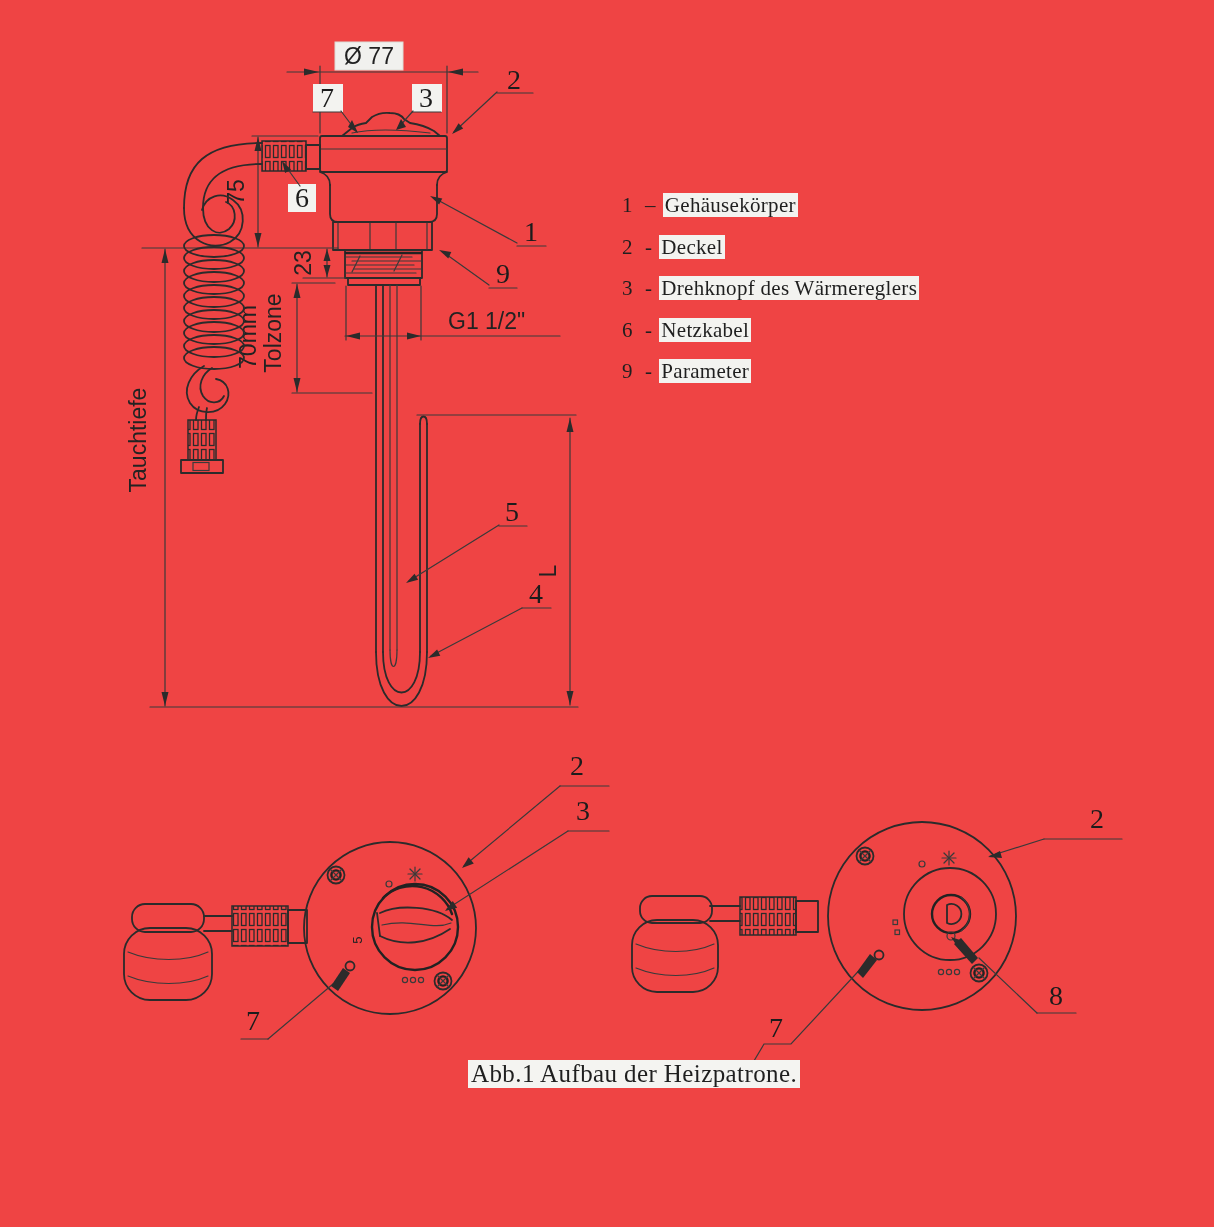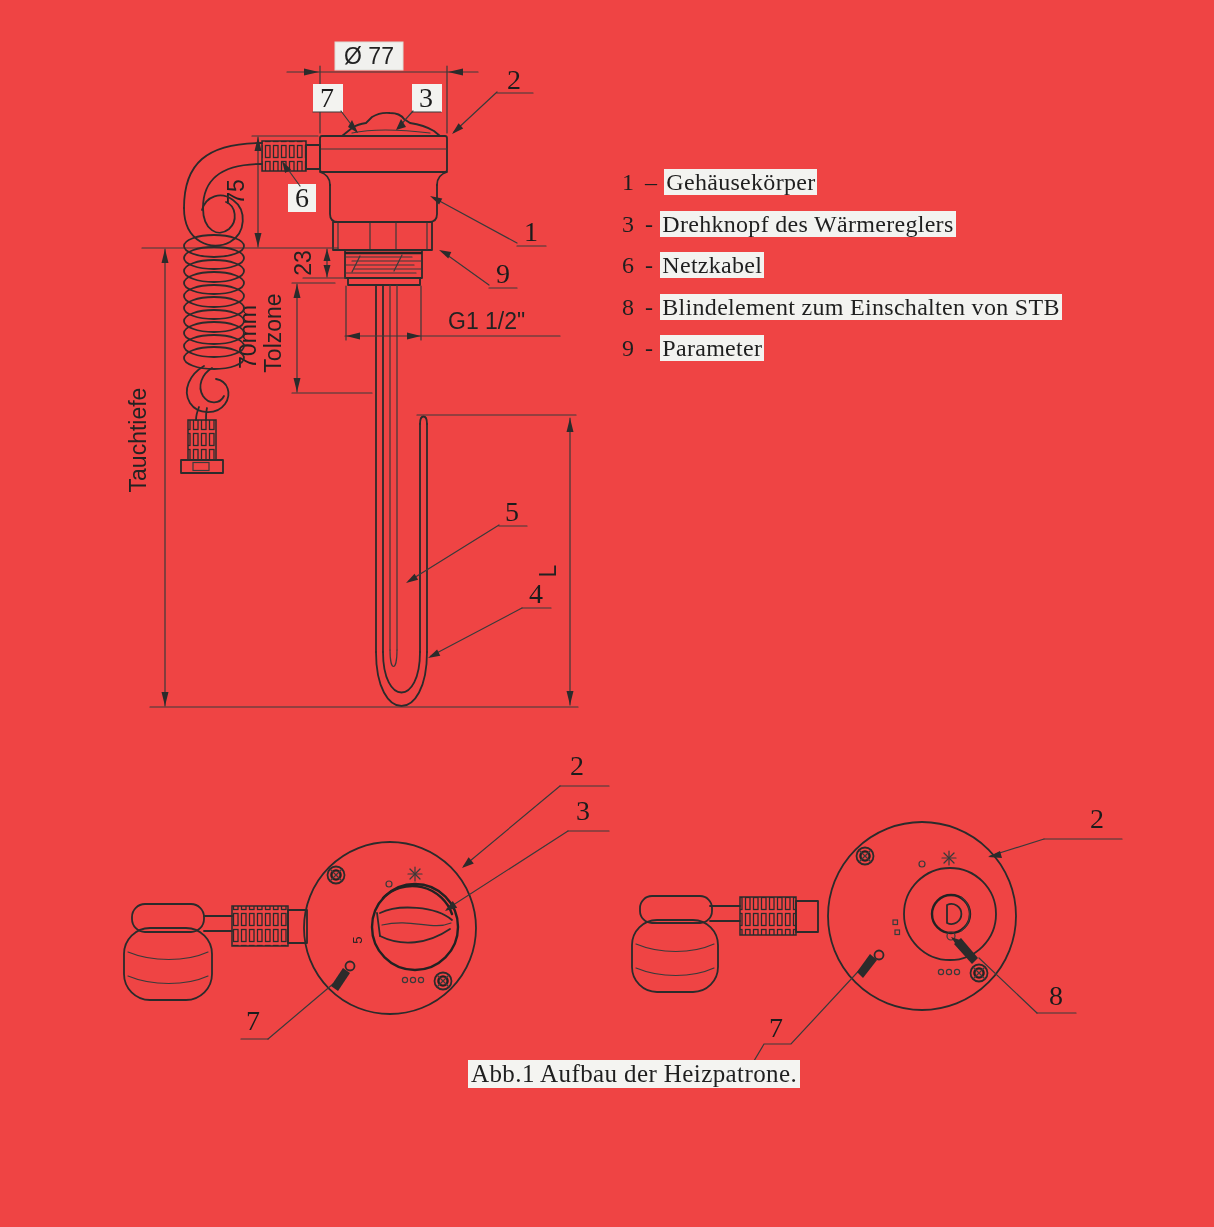--- a/index.html
+++ b/index.html
@@ -8,21 +8,21 @@
   svg{position:absolute;left:0;top:0;}
   .ink{stroke:#2b2b2b;fill:none;stroke-width:1.8;stroke-linecap:round;stroke-linejoin:round;}
   .thin{stroke:#3a3a3a;fill:none;stroke-width:1.2;stroke-linecap:round;}
   .thick{stroke:#222;fill:none;stroke-width:2.4;stroke-linecap:round;}
   .fillink{fill:#2b2b2b;stroke:none;}
   .dimtxt{font-family:"Liberation Sans",sans-serif;font-size:23px;fill:#222;}
   .cotxt{font-family:"Liberation Serif",serif;font-size:28px;fill:#1c1c1c;}
   .tinytxt{font-family:"Liberation Sans",sans-serif;font-size:13px;fill:#222;}
   .hlbox{fill:#f1f1ee;stroke:#dcdcd6;stroke-width:1;}
   .hlsoft{fill:#f3f3f0;stroke:none;}
-  #legend{position:absolute;left:622px;top:169px;font-size:24px;letter-spacing:0.3px;}
+  #legend{position:absolute;left:622px;top:193px;font-size:21px;letter-spacing:0.3px;}
   #legend .row{height:41.5px;white-space:nowrap;}
   #legend .num{display:inline-block;min-width:16px;}
   #legend .sep{padding:0 7px;}
   #legend .lbl{background:#f3f3f0;padding:0 2px;}
   .caption{position:absolute;font-size:25px;letter-spacing:0.4px;background:#f4f4f1;padding:0 3px;white-space:nowrap;text-align:center;}
   #cap-fig{left:468px;top:1060px;}
   #cap-tab{left:433px;top:1182px;}
 </style>
 </head>
 <body>
@@ -363,21 +363,21 @@
 
       <text class="cotxt" font-size="30" x="776" y="1037" text-anchor="middle">7</text>
       <path class="thin" d="M742,1081 L764,1044 H791 L866,963"></path>
       <polygon class="fillink" points="857,972 863,978 877,960 870,954"></polygon>
     </g>
   </g>
 </svg>
 
 <div id="legend">
   <div class="row"><span class="num">1</span><span class="sep">–</span><span class="lbl">Gehäusekörper</span></div>
+  <div class="row"><span class="num">2</span><span class="sep">-</span><span class="lbl">Deckel</span></div>
   <div class="row"><span class="num">3</span><span class="sep">-</span><span class="lbl">Drehknopf des Wärmereglers</span></div>
   <div class="row"><span class="num">6</span><span class="sep">-</span><span class="lbl">Netzkabel</span></div>
-  <div class="row"><span class="num">8</span><span class="sep">-</span><span class="lbl">Blindelement zum Einschalten von STB</span></div>
   <div class="row"><span class="num">9</span><span class="sep">-</span><span class="lbl">Parameter</span></div>
 </div>
 
 <div class="caption" id="cap-fig">Abb.1 Aufbau der Heizpatrone.</div>
 
 </div>
 
 </body></html>

